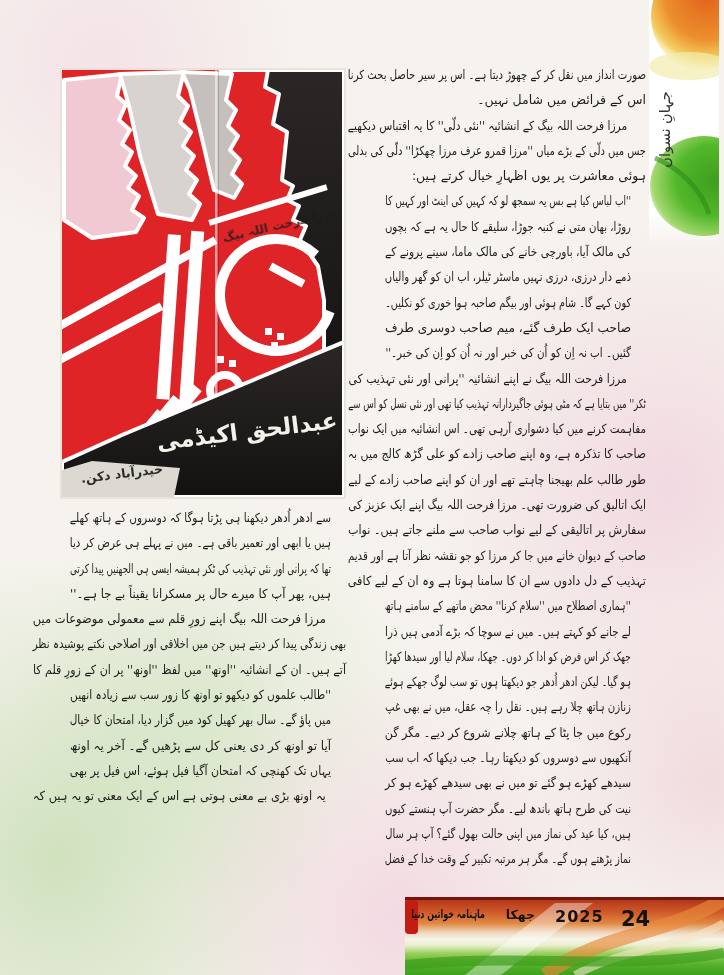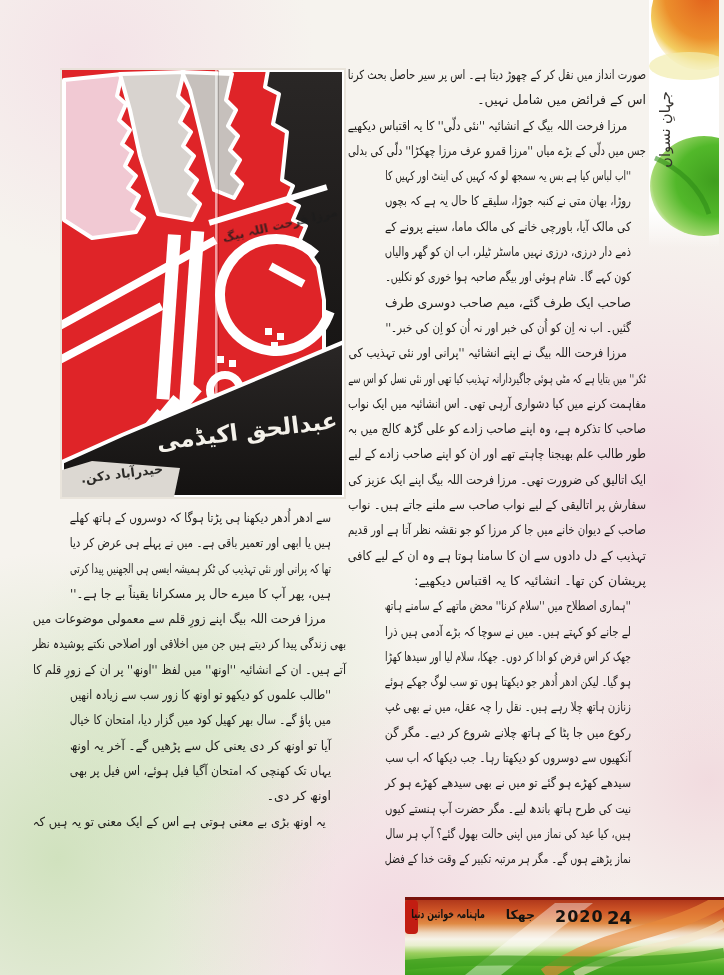--- a/index.html
+++ b/index.html
@@ -28,21 +28,21 @@
   .cover-city{position:absolute;left:4px;top:396px;width:112px;font-size:12.5px;font-weight:bold;color:#2b2a27;transform:rotate(-7deg);direction:rtl;text-align:center;white-space:nowrap;}
   
   .side-strip{position:absolute;left:649px;top:0;width:70px;height:248px;background:linear-gradient(#ffffff 85%,rgba(255,255,255,0));}
   .side-label{position:absolute;left:657px;top:177px;width:95px;height:20px;transform:rotate(-90deg);transform-origin:0 0;font-size:14.5px;color:#35322e;text-align:center;direction:rtl;white-space:nowrap;}
   
   .footer-bar{position:absolute;left:405px;top:897px;width:319px;height:78px;}
   .footer-row span{position:absolute;top:10px;white-space:nowrap;color:#151310;direction:rtl;}
   .f-title{left:6px;width:74px;font-size:12px;font-weight:bold;}
   .f-month{left:94px;width:36px;font-size:12.5px;font-weight:bold;}
   .f-year{left:150px;font-size:16px;font-weight:bold;letter-spacing:1px;}
-  .f-page{left:202px;font-size:18px;font-weight:bold;}
+  .f-page{left:216px;font-size:21px;font-weight:bold;}
   .fit{overflow:visible;}
 </style>
 </head>
 <body>
 
 <div class="page">
 
   <div class="cover">
     <svg width="282" height="427" viewBox="0 0 282 427">
       <defs>
@@ -106,37 +106,37 @@
     <div class="cover-author">مرزا فرحت اللہ بیگ</div>
     <div class="cover-pub">عبدالحق اکیڈمی</div>
     <div class="cover-city">حیدرآباد دکن.</div>
   </div>
 
   <div class="col col-right">
       <div class="line" style="transform-origin: 100% 50%; transform: scaleX(0.807588);">صورت انداز میں نقل کر کے چھوڑ دیتا ہے۔ اس پر سیر حاصل بحث کرنا</div>
       <div class="line e">اس کے فرائض میں شامل نہیں۔</div>
       <div class="line i" style="transform-origin: 100% 50%; transform: scaleX(0.853868);">مرزا فرحت اللہ بیگ کے انشائیہ ''نئی دلّی'' کا یہ اقتباس دیکھیے</div>
       <div class="line" style="transform-origin: 100% 50%; transform: scaleX(0.796791);">جس میں دلّی کے بڑے میاں ''مرزا قمرو عرف مرزا چھکڑا'' دلّی کی بدلی</div>
+      <div class="line e">ہوئی معاشرت پر یوں اظہارِ خیال کرتے ہیں:</div>
       <div class="line q" style="transform-origin: 100% 50%; transform: scaleX(0.727811);">''اب لباس کیا ہے بس یہ سمجھ لو کہ کہیں کی اینٹ اور کہیں کا</div>
       <div class="line q" style="transform-origin: 100% 50%; transform: scaleX(0.809211);">روڑا، بھان متی نے کنبہ جوڑا، سلیقے کا حال یہ ہے کہ بچوں</div>
       <div class="line q" style="transform-origin: 100% 50%; transform: scaleX(0.851211);">کی مالک آیا، باورچی خانے کی مالک ماما، سینے پرونے کے</div>
       <div class="line q" style="transform-origin: 100% 50%; transform: scaleX(0.809211);">ذمے دار درزی، درزی نہیں ماسٹر ٹیلر، اب ان کو گھر والیاں</div>
       <div class="line q" style="transform-origin: 100% 50%; transform: scaleX(0.77116);">کون کہے گا۔ شام ہوئی اور بیگم صاحبہ ہوا خوری کو نکلیں۔</div>
       <div class="line q" style="transform-origin: 100% 50%; transform: scaleX(0.972332);">صاحب ایک طرف گئے، میم صاحب دوسری طرف</div>
       <div class="line q e" style="transform-origin: 100% 50%; transform: scaleX(0.825503);">گئیں۔ اب نہ اِن کو اُن کی خبر اور نہ اُن کو اِن کی خبر۔''</div>
       <div class="line i" style="transform-origin: 100% 50%; transform: scaleX(0.871345);">مرزا فرحت اللہ بیگ نے اپنے انشائیہ ''پرانی اور نئی تہذیب کی</div>
       <div class="line" style="transform-origin: 100% 50%; transform: scaleX(0.688222);">ٹکر'' میں بتایا ہے کہ مٹی ہوئی جاگیردارانہ تہذیب کیا تھی اور نئی نسل کو اس سے</div>
       <div class="line" style="transform-origin: 100% 50%; transform: scaleX(0.830084);">مفاہمت کرنے میں کیا دشواری آرہی تھی۔ اس انشائیہ میں ایک نواب</div>
       <div class="line" style="transform-origin: 100% 50%; transform: scaleX(0.8739);">صاحب کا تذکرہ ہے، وہ اپنے صاحب زادے کو علی گڑھ کالج میں بہ</div>
       <div class="line" style="transform-origin: 100% 50%; transform: scaleX(0.868805);">طور طالب علم بھیجنا چاہتے تھے اور ان کو اپنے صاحب زادے کے لیے</div>
       <div class="line" style="transform-origin: 100% 50%; transform: scaleX(0.851429);">ایک اتالیق کی ضرورت تھی۔ مرزا فرحت اللہ بیگ اپنے ایک عزیز کی</div>
       <div class="line" style="transform-origin: 100% 50%; transform: scaleX(0.892216);">سفارش پر اتالیقی کے لیے نواب صاحب سے ملنے جاتے ہیں۔ نواب</div>
       <div class="line" style="transform-origin: 100% 50%; transform: scaleX(0.814208);">صاحب کے دیوان خانے میں جا کر مرزا کو جو نقشہ نظر آتا ہے اور قدیم</div>
       <div class="line" style="transform-origin: 100% 50%; transform: scaleX(0.900302);">تہذیب کے دل دادوں سے ان کا سامنا ہوتا ہے وہ ان کے لیے کافی</div>
-      <div class="line e">پریشان کن تھا۔ انشائیہ کا یہ اقتباس دیکھیے:</div>
       <div class="line q" style="transform-origin: 100% 50%; transform: scaleX(0.766355);">''ہماری اصطلاح میں ''سلام کرنا'' محض ماتھے کے سامنے ہاتھ</div>
       <div class="line q" style="transform-origin: 100% 50%; transform: scaleX(0.825503);">لے جانے کو کہتے ہیں۔ میں نے سوچا کہ بڑے آدمی ہیں ذرا</div>
       <div class="line q" style="transform-origin: 100% 50%; transform: scaleX(0.732143);">جھک کر اس فرض کو ادا کر دوں۔ جھکا، سلام لیا اور سیدھا کھڑا</div>
       <div class="line q" style="transform-origin: 100% 50%; transform: scaleX(0.759259);">ہو گیا۔ لیکن ادھر اُدھر جو دیکھتا ہوں تو سب لوگ جھکے ہوئے</div>
       <div class="line q" style="transform-origin: 100% 50%; transform: scaleX(0.811881);">زنازن ہاتھ چلا رہے ہیں۔ نقل را چہ عقل، میں نے بھی غپ</div>
       <div class="line q" style="transform-origin: 100% 50%; transform: scaleX(0.888087);">رکوع میں جا پٹا کے ہاتھ چلانے شروع کر دیے۔ مگر گن</div>
       <div class="line q" style="transform-origin: 100% 50%; transform: scaleX(0.809211);">آنکھیوں سے دوسروں کو دیکھتا رہا۔ جب دیکھا کہ اب سب</div>
       <div class="line q" style="transform-origin: 100% 50%; transform: scaleX(0.869258);">سیدھے کھڑے ہو گئے تو میں نے بھی سیدھے کھڑے ہو کر</div>
       <div class="line q" style="transform-origin: 100% 50%; transform: scaleX(0.811881);">نیت کی طرح ہاتھ باندھ لیے۔ مگر حضرت آپ ہنستے کیوں</div>
       <div class="line q" style="transform-origin: 100% 50%; transform: scaleX(0.790997);">ہیں، کیا عید کی نماز میں اپنی حالت بھول گئے؟ آپ ہر سال</div>
@@ -147,21 +147,20 @@
       <div class="line q" style="transform-origin: 100% 50%; transform: scaleX(0.823344);">ہیں یا ابھی اور تعمیر باقی ہے۔ میں نے پہلے ہی عرض کر دیا</div>
       <div class="line q" style="transform-origin: 100% 50%; transform: scaleX(0.703504);">تھا کہ پرانی اور نئی تہذیب کی ٹکر ہمیشہ ایسی ہی الجھنیں پیدا کرتی</div>
       <div class="line q e" style="transform-origin: 100% 50%; transform: scaleX(0.932143);">ہیں، پھر آپ کا میرے حال پر مسکرانا یقیناً بے جا ہے۔''</div>
       <div class="line i" style="transform-origin: 100% 50%; transform: scaleX(0.917889);">مرزا فرحت اللہ بیگ اپنے زورِ قلم سے معمولی موضوعات میں</div>
       <div class="line" style="transform-origin: 100% 50%; transform: scaleX(0.819372);">بھی زندگی پیدا کر دیتے ہیں جن میں اخلاقی اور اصلاحی نکتے پوشیدہ نظر</div>
       <div class="line" style="transform-origin: 100% 50%; transform: scaleX(0.884181);">آتے ہیں۔ ان کے انشائیہ ''اونھ'' میں لفظ ''اونھ'' پر ان کے زورِ قلم کا</div>
       <div class="line q" style="transform-origin: 100% 50%; transform: scaleX(0.850163);">''طالب علموں کو دیکھو تو اونھ کا زور سب سے زیادہ انھیں</div>
       <div class="line q" style="transform-origin: 100% 50%; transform: scaleX(0.836538);">میں پاؤ گے۔ سال بھر کھیل کود میں گزار دیا، امتحان کا خیال</div>
       <div class="line q" style="transform-origin: 100% 50%; transform: scaleX(0.949091);">آیا تو اونھ کر دی یعنی کل سے پڑھیں گے۔ آخر یہ اونھ</div>
       <div class="line q" style="transform-origin: 100% 50%; transform: scaleX(0.878788);">یہاں تک کھنچی کہ امتحان آگیا فیل ہوئے، اس فیل پر بھی</div>
-      <div class="line q e">اونھ کر دی۔</div>
       <div class="line i e" style="transform-origin: 100% 50%; transform: scaleX(0.917889);">یہ اونھ بڑی بے معنی ہوتی ہے اس کے ایک معنی تو یہ ہیں کہ</div>
     </div>
 
   <div class="side-strip">
     <svg width="70" height="248" viewBox="0 0 70 248">
       <defs>
         <radialGradient id="ob" cx="55%" cy="30%" r="75%">
           <stop offset="0" stop-color="#e2611c"></stop>
             <stop offset=".55" stop-color="#ec8f2c"></stop>
           <stop offset=".8" stop-color="#f3cf62"></stop>
@@ -201,18 +200,18 @@
       <path d="M60,78 L150,6 L188,6 L96,78 Z" fill="#ffffff" opacity=".4"></path>
       <path d="M140,78 C200,34 258,40 319,2" stroke="#e8893a" stroke-width="14" fill="none" opacity=".65"></path>
       <path d="M170,78 C226,48 276,52 319,26" stroke="#f3e6c8" stroke-width="8" fill="none" opacity=".6"></path>
       <path d="M0,68 C110,56 220,74 319,56" stroke="#3f9e1e" stroke-width="10" fill="none" opacity=".7"></path>
       <rect x="0" y="0" width="319" height="3" fill="#7a120c"></rect>
       <rect x="0" y="3" width="13" height="34" rx="4" fill="#c21d12"></rect>
     </svg>
     <div class="footer-row">
       <span class="f-title fit" style="transform-origin: 100% 50%; transform: scaleX(0.660714);">ماہنامہ خواتین دنیا</span>
       <span class="f-month">جھکا</span>
-      <span class="f-year">2020</span>
+      <span class="f-year">2025</span>
       <span class="f-page">24</span>
     </div>
   </div>
 
 </div>
 
 </body></html>

